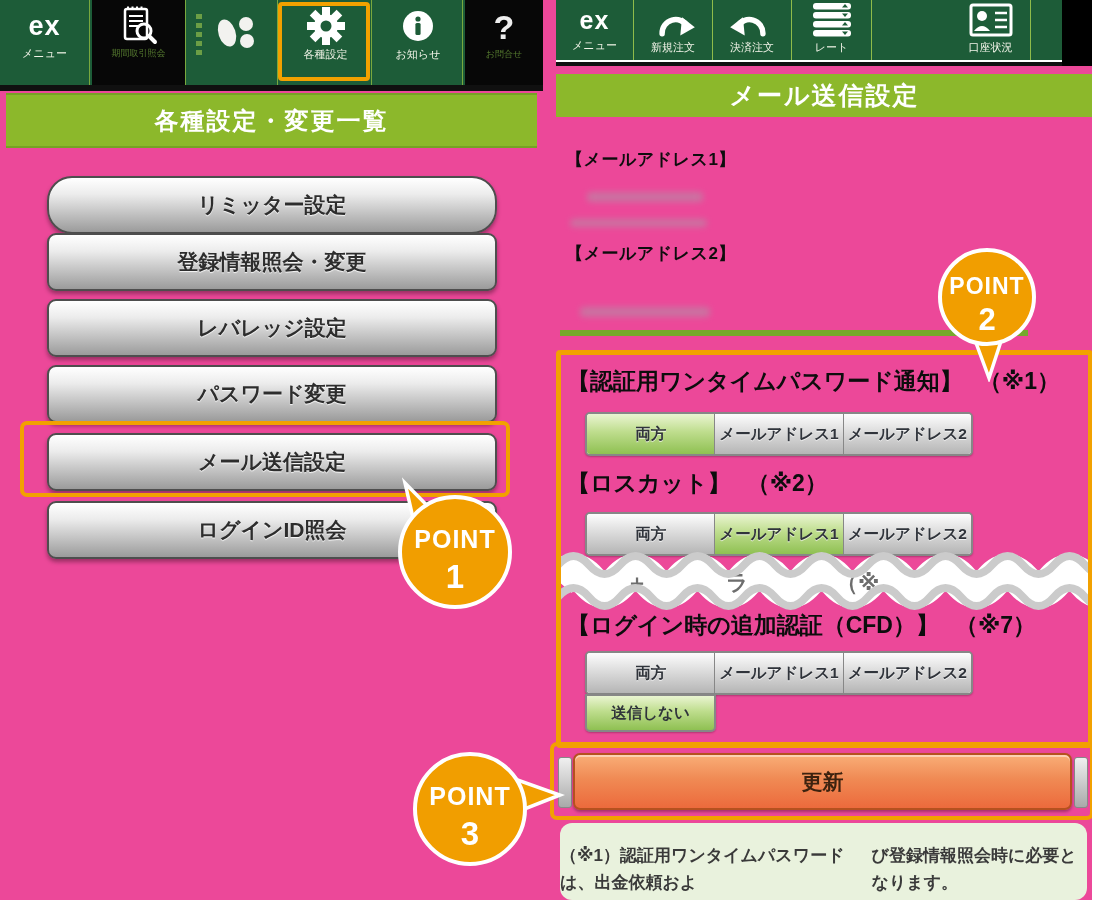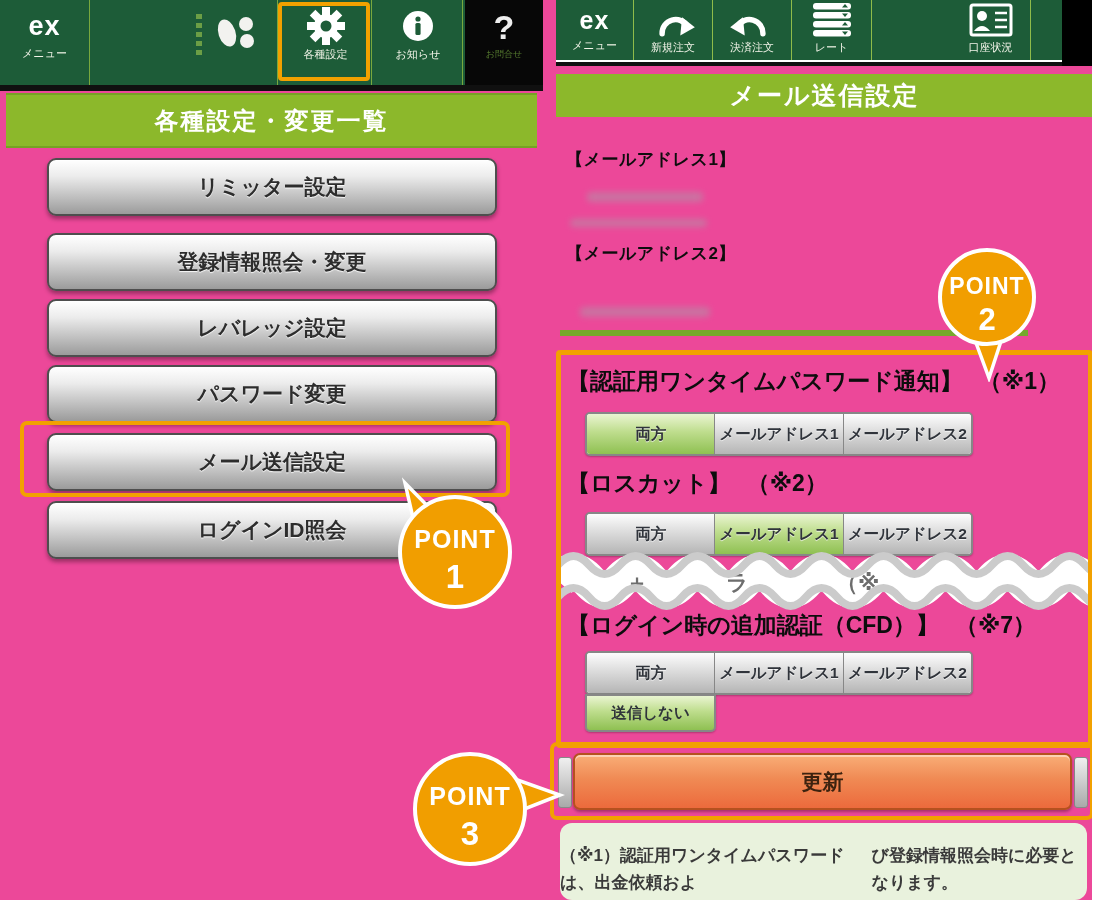--- a/index.html
+++ b/index.html
@@ -76,20 +76,34 @@
 
 <div class="canvas">
 
   <div class="abs" style="left:0;top:0;width:543px;height:650px;">
 
     <div class="tb" style="left:0;top:0;width:543px;height:85px;">
       <div class="tb-btn" style="left:0;width:90px;">
         <div class="ex-logo">ex</div>
         <div class="tb-label">メニュー</div>
       </div>
+      <div class="tb-btn dark" style="left:92px;width:94px;">
+        <div class="tb-icon">
+          <svg width="40" height="44" viewBox="0 0 40 44">
+            <rect x="6" y="5" width="22" height="30" rx="2" fill="none" stroke="#fff" stroke-width="2.5"></rect>
+            <line x1="8" y1="3.5" x2="26" y2="3.5" stroke="#fff" stroke-width="2" stroke-dasharray="2 2.5"></line>
+            <line x1="10" y1="12" x2="24" y2="12" stroke="#fff" stroke-width="2"></line>
+            <line x1="10" y1="17" x2="24" y2="17" stroke="#fff" stroke-width="2"></line>
+            <line x1="10" y1="22" x2="20" y2="22" stroke="#fff" stroke-width="2"></line>
+            <circle cx="25" cy="27" r="7" fill="none" stroke="#fff" stroke-width="3"></circle>
+            <line x1="30" y1="32" x2="36" y2="38" stroke="#fff" stroke-width="4" stroke-linecap="round"></line>
+          </svg>
+        </div>
+        <div class="tb-label dim">期間取引照会</div>
+      </div>
       <div class="tb-btn" style="left:188px;width:90px;">
         <div class="vmarks"></div>
         <div class="tb-icon" style="margin-top:12px;">
           <svg width="52" height="44" viewBox="0 0 52 44">
             <ellipse cx="20" cy="22" rx="8.5" ry="14" fill="#f2f2ef" transform="rotate(-18 20 22)"></ellipse>
             <circle cx="39" cy="13" r="7" fill="#f2f2ef"></circle>
             <circle cx="40" cy="30" r="7" fill="#f2f2ef"></circle>
           </svg>
         </div>
       </div>
@@ -122,21 +136,21 @@
         <div class="qmark" style="margin-top:6px;">?</div>
         <div class="tb-label dim">お問合せ</div>
       </div>
     </div>
     <div class="line" style="left:0;top:85px;width:543px;height:6px;"></div>
 
     <div class="hl" style="left:278px;top:2px;width:92px;height:79px;border-radius:4px;"></div>
 
     <div class="green-header" style="left:6px;top:93px;width:531px;height:55px;font-size:24px;">各種設定・変更一覧</div>
 
-    <div class="menu-btn" style="top:158px;">リミッター設定</div>
+    <div class="menu-btn" style="top:176px;border-radius:25px;">リミッター設定</div>
     <div class="menu-btn" style="top:233px;">登録情報照会・変更</div>
     <div class="menu-btn" style="top:299px;">レバレッジ設定</div>
     <div class="menu-btn" style="top:365px;">パスワード変更</div>
     <div class="menu-btn" style="top:433px;">メール送信設定</div>
     <div class="menu-btn" style="top:501px;">ログインID照会</div>
 
     <div class="hl" style="left:20px;top:421px;width:490px;height:76px;"></div>
   </div>
 
   <div class="right-shot">

